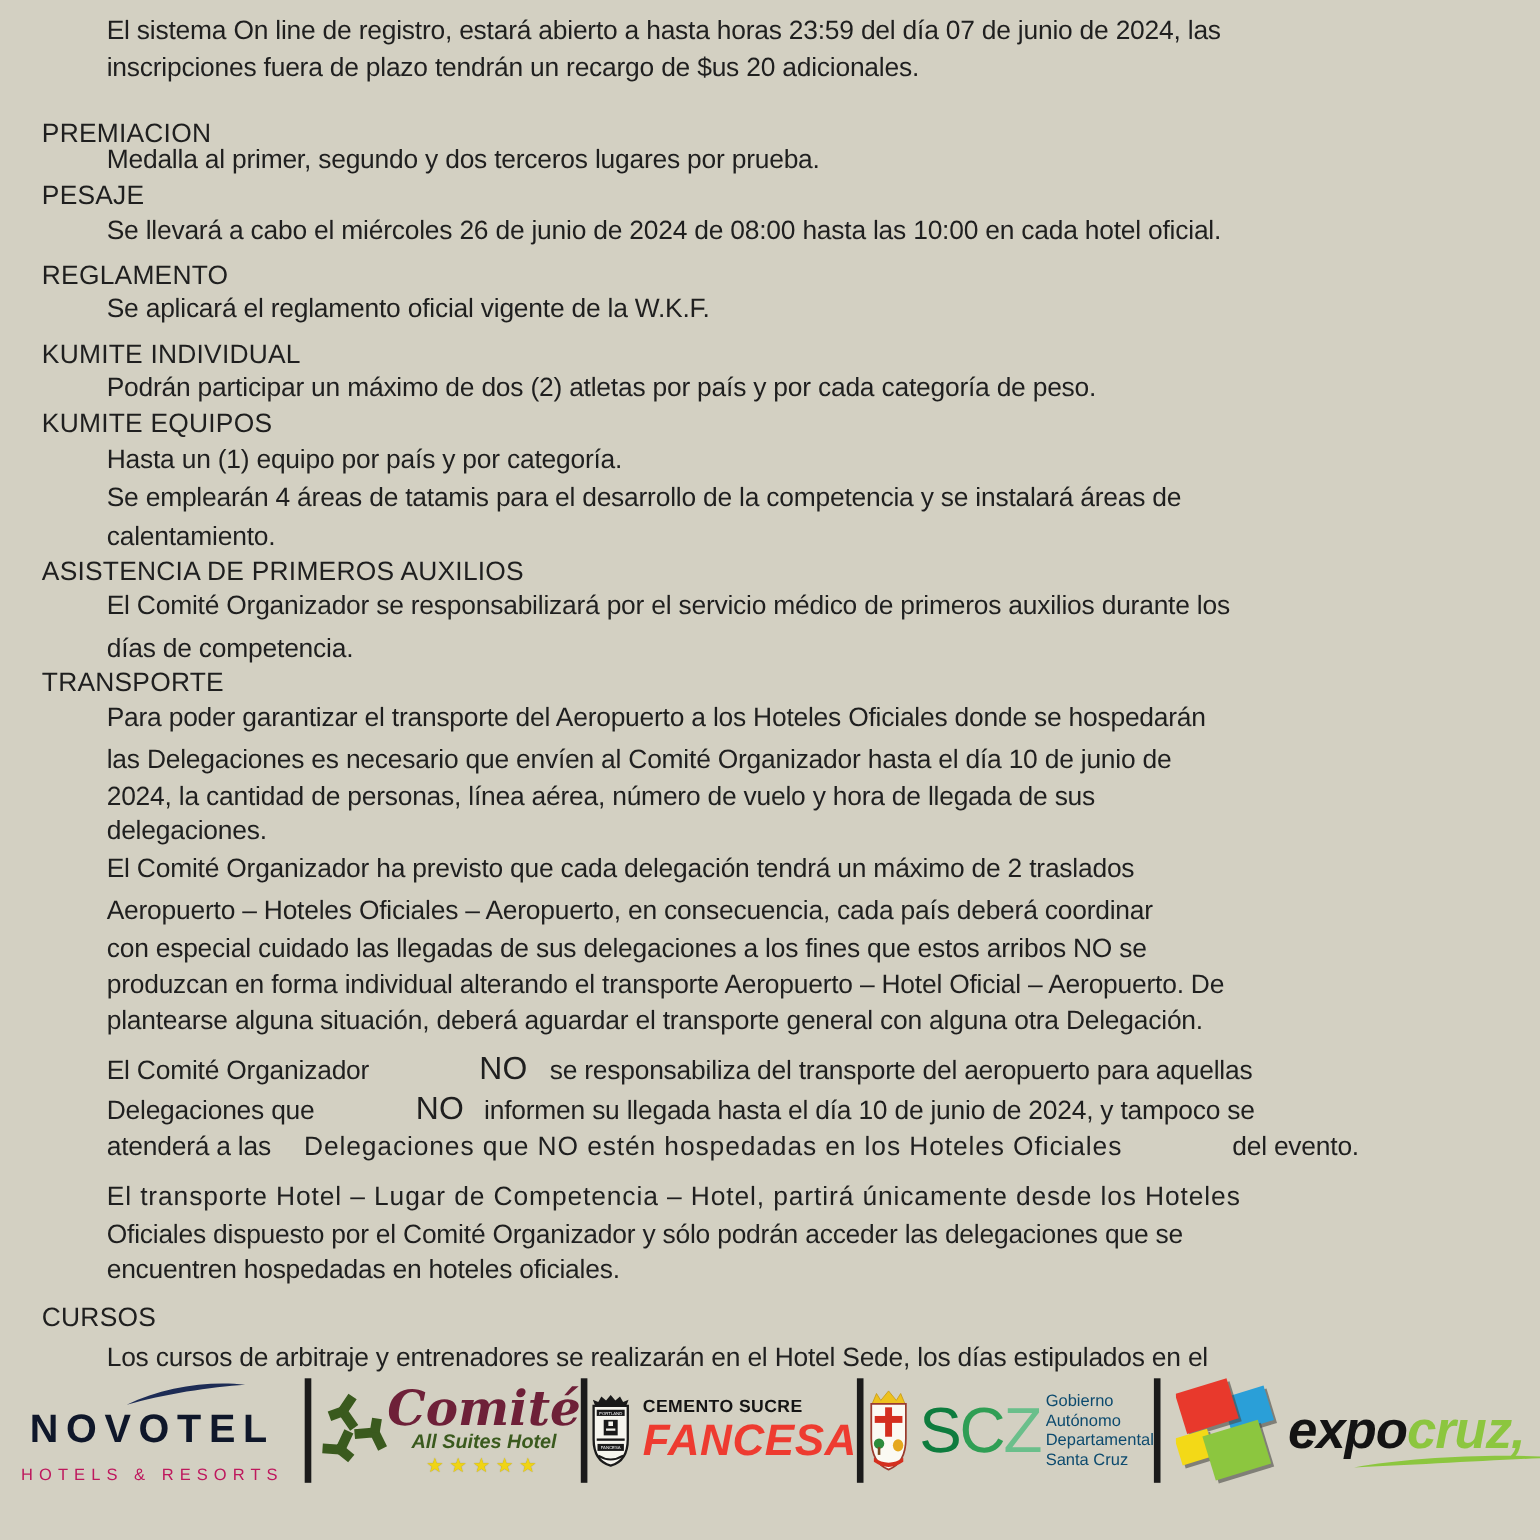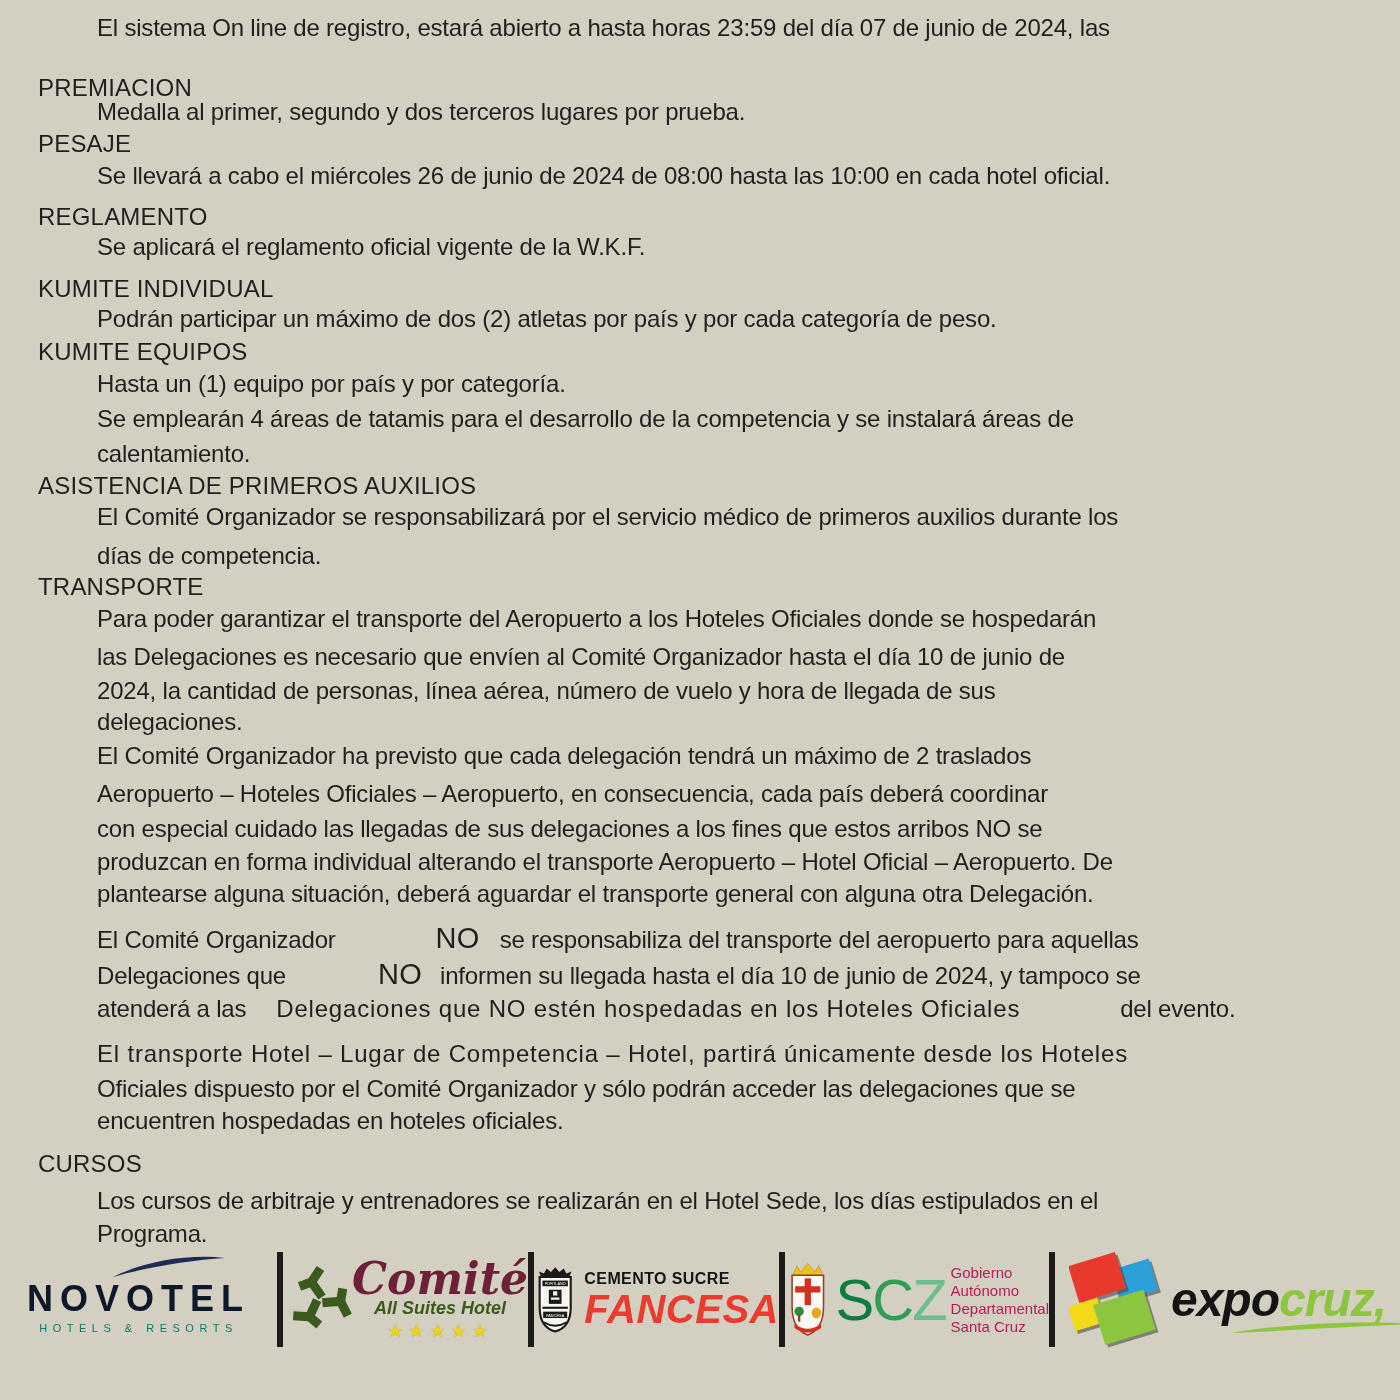--- a/index.html
+++ b/index.html
@@ -19,55 +19,56 @@
 
   
   .sponsors{margin-top:2px;height:96px;display:flex;align-items:stretch;}
   .vbar{width:6px;background:#1b1b1b;height:95px;}
   .cell{display:flex;align-items:center;justify-content:center;}
 
   
   .cell-novotel{width:277px;flex-direction:column;justify-content:flex-start;padding-top:2px;}
   .nv-swoosh{margin-left:60px;}
   .nv-word{font-size:36px;font-weight:700;letter-spacing:7px;color:#0f172a;margin-top:-2px;}
-  .nv-sub{font-size:11px;letter-spacing:5.5px;color:#0f766e;margin-top:2px;}
+  .nv-sub{font-size:15px;letter-spacing:5.5px;color:#be185d;margin-top:12px;}
 
   
   .cell-yotau{width:245px;gap:0px;}
   .yt-col{display:flex;flex-direction:column;align-items:center;margin-left:-6px;}
   .yt-word{font-family:"DejaVu Serif","Liberation Serif",serif;font-style:italic;font-weight:700;font-size:44px;line-height:42px;color:#6e2038;}
   .yt-sub{font-size:18px;font-style:italic;font-weight:700;color:#3a5a1e;margin-top:-2px;}
   .yt-stars{font-size:18px;letter-spacing:5px;color:#f0d414;text-shadow:0 0 1px #9a8b20;margin-top:1px;}
 
   
   .cell-fancesa{width:245px;gap:8px;}
   .fc-col{display:flex;flex-direction:column;align-items:flex-start;}
   .fc-tag{font-size:16px;font-weight:700;color:#141414;letter-spacing:0.4px;}
   .fc-word{font-size:40px;font-weight:700;font-style:italic;color:#ee3b30;letter-spacing:0.5px;line-height:42px;}
 
   
   .cell-scz{width:264px;gap:5px;}
   .scz-word{font-size:58px;font-weight:400;font-style:normal;line-height:58px;letter-spacing:-2px;}
   .scz-s{color:#0e7c3e;}.scz-c{color:#2f9e54;}.scz-z{color:#6abf8b;}
-  .scz-col{display:flex;flex-direction:column;font-size:15px;line-height:18px;color:#be185d;}
+  .scz-col{display:flex;flex-direction:column;font-size:15px;line-height:18px;color:#0c4a6e;}
 
   
   .cell-expocruz{width:345px;gap:4px;}
   .xc-wordmark{position:relative;font-style:italic;font-weight:700;font-size:48px;letter-spacing:-1px;line-height:48px;}
   .xc-expo{color:#141414;}
   .xc-cruz{color:#8cc63f;}
   .xc-tick{color:#8cc63f;}
   .xc-swoosh{position:absolute;left:58px;bottom:-12px;}
 </style>
 </head>
 <body>
 
 <div class="page">
   <main class="doc">
     <div class="ln bd">El sistema On line de registro, estará abierto a hasta horas 23:59 del día 07 de junio de 2024, las</div>
+    <div class="ln bd" style="margin-top:1px">inscripciones fuera de plazo tendrán un recargo de $us 20 adicionales.</div>
     <div class="ln hd" style="margin-top:27px">PREMIACION</div>
     <div class="ln bd" style="margin-top:-9px">Medalla al primer, segundo y dos terceros lugares por prueba.</div>
     <div class="ln hd" style="margin-top:-1px">PESAJE</div>
     <div class="ln bd" style="margin-top:-1px">Se llevará a cabo el miércoles 26 de junio de 2024 de 08:00 hasta las 10:00 en cada hotel oficial.</div>
     <div class="ln hd" style="margin-top:8px">REGLAMENTO</div>
     <div class="ln bd" style="margin-top:-3px">Se aplicará el reglamento oficial vigente de la W.K.F.</div>
     <div class="ln hd" style="margin-top:9px">KUMITE INDIVIDUAL</div>
     <div class="ln bd" style="margin-top:-3px">Podrán participar un máximo de dos (2) atletas por país y por cada categoría de peso.</div>
     <div class="ln hd">KUMITE EQUIPOS</div>
     <div class="ln bd" style="margin-top:-1px">Hasta un (1) equipo por país y por categoría.</div>
@@ -87,21 +88,20 @@
     <div class="ln bd">produzcan en forma individual alterando el transporte Aeropuerto – Hotel Oficial – Aeropuerto. De</div>
     <div class="ln bd" style="margin-top:-1px">plantearse alguna situación, deberá aguardar el transporte general con alguna otra Delegación.</div>
     <div class="ln bd" style="margin-top:12px"><span>El Comité Organizador</span><span class="no-token g100">NO</span><span class="g20">se responsabiliza del transporte del aeropuerto para aquellas</span></div>
     <div class="ln bd" style="margin-top:2px"><span>Delegaciones que</span><span class="no-token g92">NO</span><span class="g18">informen su llegada hasta el día 10 de junio de 2024, y tampoco se</span></div>
     <div class="ln bd"><span>atenderá a las</span><span class="wide g30">Delegaciones que NO estén hospedadas en los Hoteles Oficiales</span><span class="g100">del evento.</span></div>
     <div class="ln bd wide" style="margin-top:12px">El transporte Hotel – Lugar de Competencia – Hotel, partirá únicamente desde los Hoteles</div>
     <div class="ln bd" style="margin-top:2px">Oficiales dispuesto por el Comité Organizador y sólo podrán acceder las delegaciones que se</div>
     <div class="ln bd" style="margin-top:-1px">encuentren hospedadas en hoteles oficiales.</div>
     <div class="ln hd" style="margin-top:10px">CURSOS</div>
     <div class="ln bd" style="margin-top:4px">Los cursos de arbitraje y entrenadores se realizarán en el Hotel Sede, los días estipulados en el</div>
-    <div class="ln bd">Programa.</div>
   </main>
 
   <footer class="sponsors">
 
     <div class="cell cell-novotel">
       <svg class="nv-swoosh" width="120" height="26" viewBox="0 0 120 26">
         <path d="M4 23 C 38 6 82 0 116 4 C 84 6 38 13 4 23 Z" fill="#1d2c55"></path>
       </svg>
       <div class="nv-word">NOVOTEL</div>
       <div class="nv-sub">HOTELS &amp; RESORTS</div>

